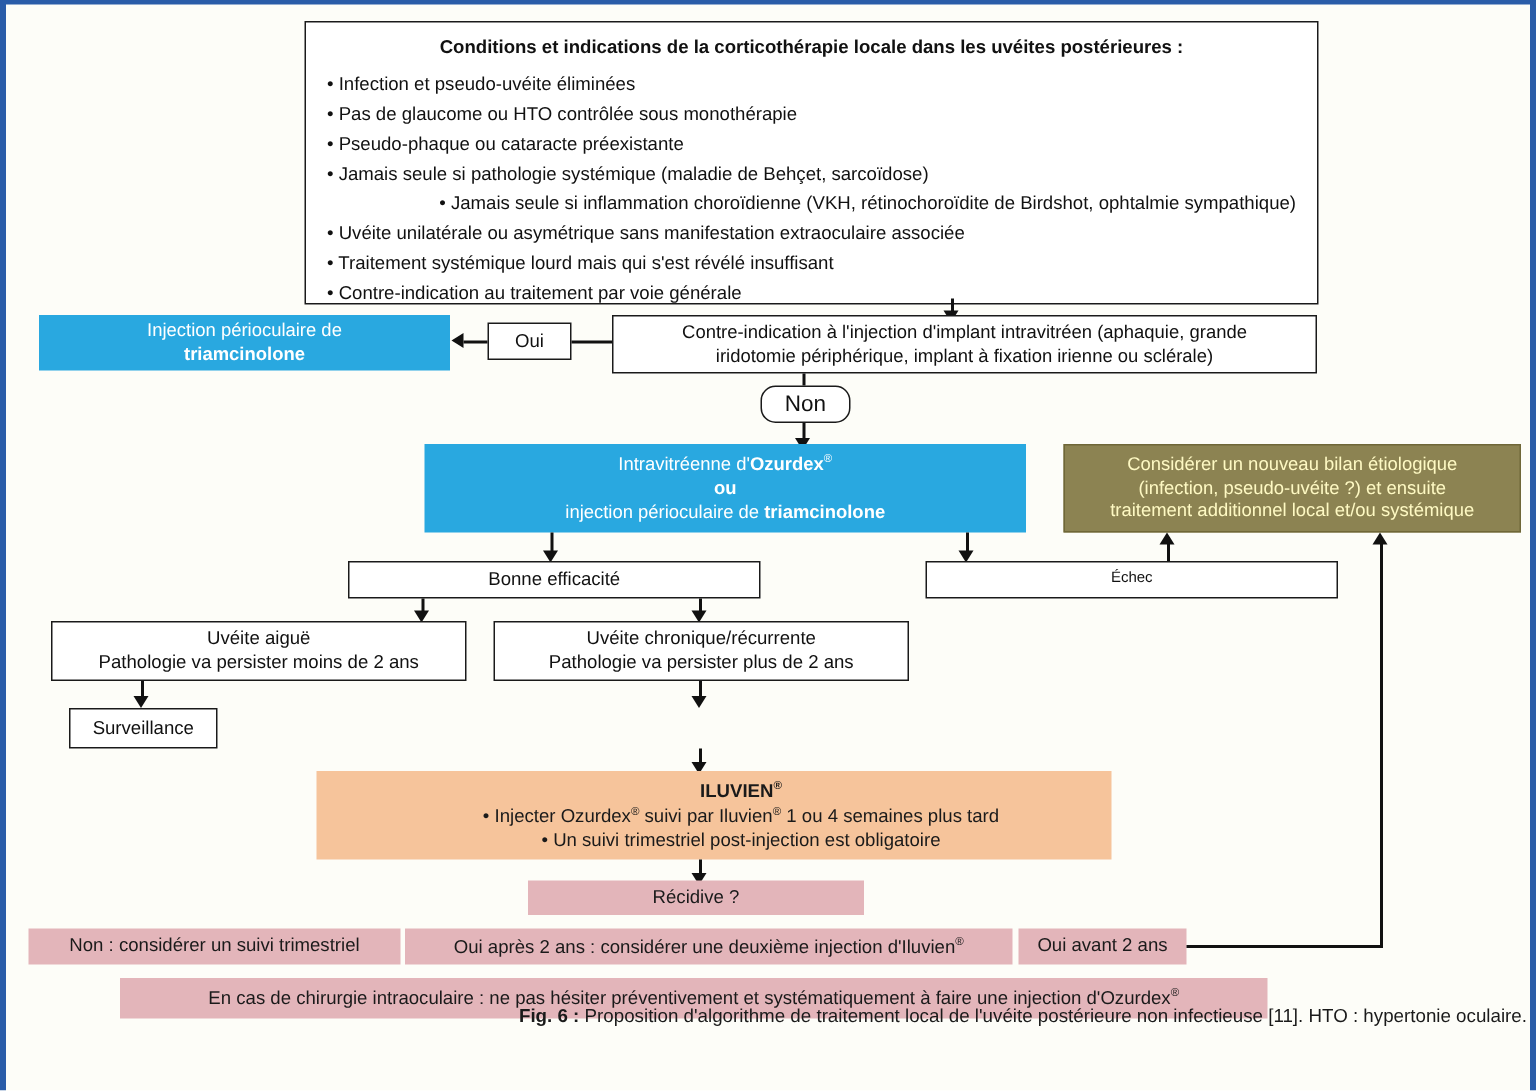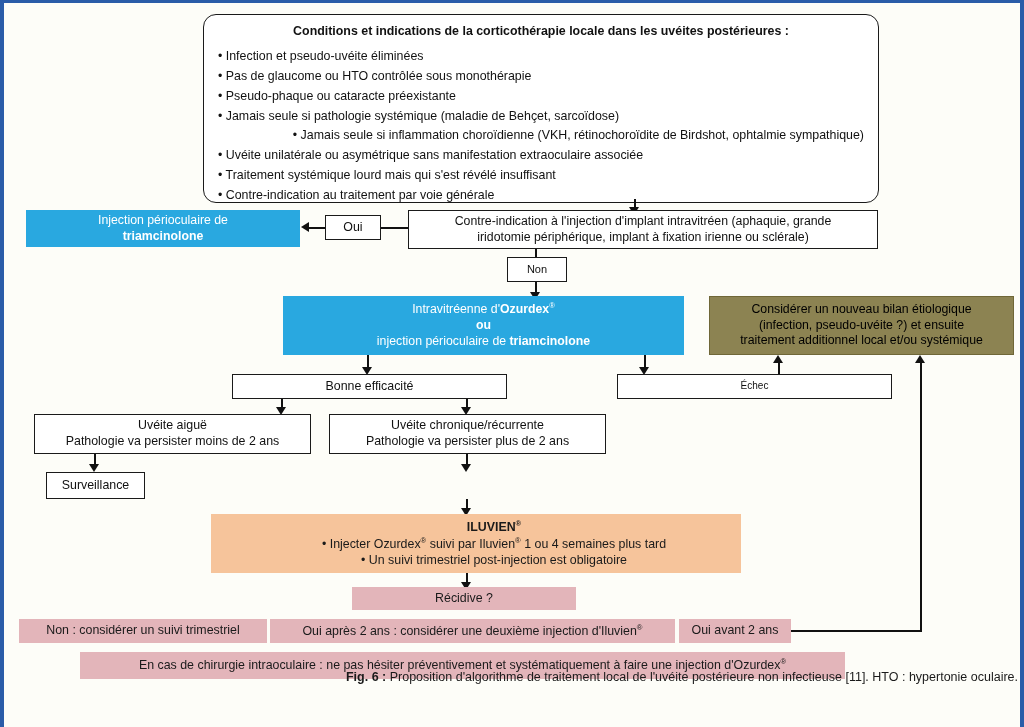--- a/index.html
+++ b/index.html
@@ -36,21 +36,21 @@
     justify-content: center;
     text-align: center;
     line-height: 1.28;
     color: #111111;
   }
   .wbox {
     background: #ffffff;
     border: 1.6px solid #1a1a1a;
   }
   .blue   { background: #29a8e0; color: #ffffff; }
-  .khaki  { background: #8c8352; color: #000000; border: 1.4px solid #6f6738; }
+  .khaki  { background: #8c8352; color: #fef9c3; border: 1.4px solid #6f6738; }
   .peach  { background: #f6c49b; color: #1a1a1a; }
   .pink   { background: #e3b5ba; color: #1a1a1a; }
 
   .bullets {
     display: block;
     text-align: left;
     width: 100%;
   }
   .bullets .li { white-space: nowrap; }
   .title-line { font-weight: bold; }
@@ -93,21 +93,21 @@
     text-align: right;
   }
   #caption .fignum { font-weight: bold; }
   .sup { font-size: 0.62em; vertical-align: super; }
 </style>
 </head>
 <body>
 
 <div id="page">
 
-  <div class="node wbox" style="left:199px; top:14px; width:676px; height:189px; padding:9px 14px 6px 14px; align-items:flex-start; justify-content:flex-start;border-radius:13px;">
+  <div class="node wbox" style="left:199px; top:14px; width:676px; height:189px; padding:9px 14px 6px 14px; align-items:flex-start; justify-content:flex-start;">
     <div class="title-line" style="font-size:12.4px; width:100%; text-align:center; margin-bottom:9px;">Conditions et indications de la corticothérapie locale dans les uvéites postérieures :</div>
     <div class="bullets" style="font-size:12.4px;">
       <div class="li" style="margin-bottom:4px;">• Infection et pseudo-uvéite éliminées</div>
       <div class="li" style="margin-bottom:4px;">• Pas de glaucome ou HTO contrôlée sous monothérapie</div>
       <div class="li" style="margin-bottom:4px;">• Pseudo-phaque ou cataracte préexistante</div>
       <div class="li" style="margin-bottom:4px;">• Jamais seule si pathologie systémique (maladie de Behçet, sarcoïdose)</div>
       <div class="li" style="margin-bottom:4px;text-align:right;">• Jamais seule si inflammation choroïdienne (VKH, rétinochoroïdite de Birdshot, ophtalmie sympathique)</div>
       <div class="li" style="margin-bottom:4px;">• Uvéite unilatérale ou asymétrique sans manifestation extraoculaire associée</div>
       <div class="li" style="margin-bottom:4px;">• Traitement systémique lourd mais qui s'est révélé insuffisant</div>
       <div class="li">• Contre-indication au traitement par voie générale</div>
@@ -130,21 +130,21 @@
   </div>
   <div class="hline" style="left:377px; top:227px; width:27px;"></div>
 
   <div class="node wbox" style="left:404px; top:210px; width:470px; height:39px; font-size:12.3px;">
     <div>Contre-indication à l'injection d'implant intravitréen (aphaquie, grande</div>
     <div>iridotomie périphérique, implant à fixation irienne ou sclérale)</div>
   </div>
 
   <div class="vline" style="left:531px; top:249px; height:8px;"></div>
 
-  <div class="node wbox" style="left:503px; top:257px; width:60px; height:25px; font-size:11px;">
+  <div class="node wbox" style="left:503px; top:257px; width:60px; height:25px; font-size:15px;border-radius:10px;">
     <span>Non</span>
   </div>
   <div class="vline" style="left:531px; top:282px; height:13px;"></div>
   <div class="arrow arrow-down" style="left:526px; top:292px;"></div>
 
   <div class="node blue" style="left:279px; top:296px; width:401px; height:59px; font-size:12.3px;">
     <div>
       <span>Intravitréenne d'</span><span style="font-weight:bold;">Ozurdex</span><span class="sup">®</span>
     </div>
     <div style="font-weight:bold;">ou</div>

